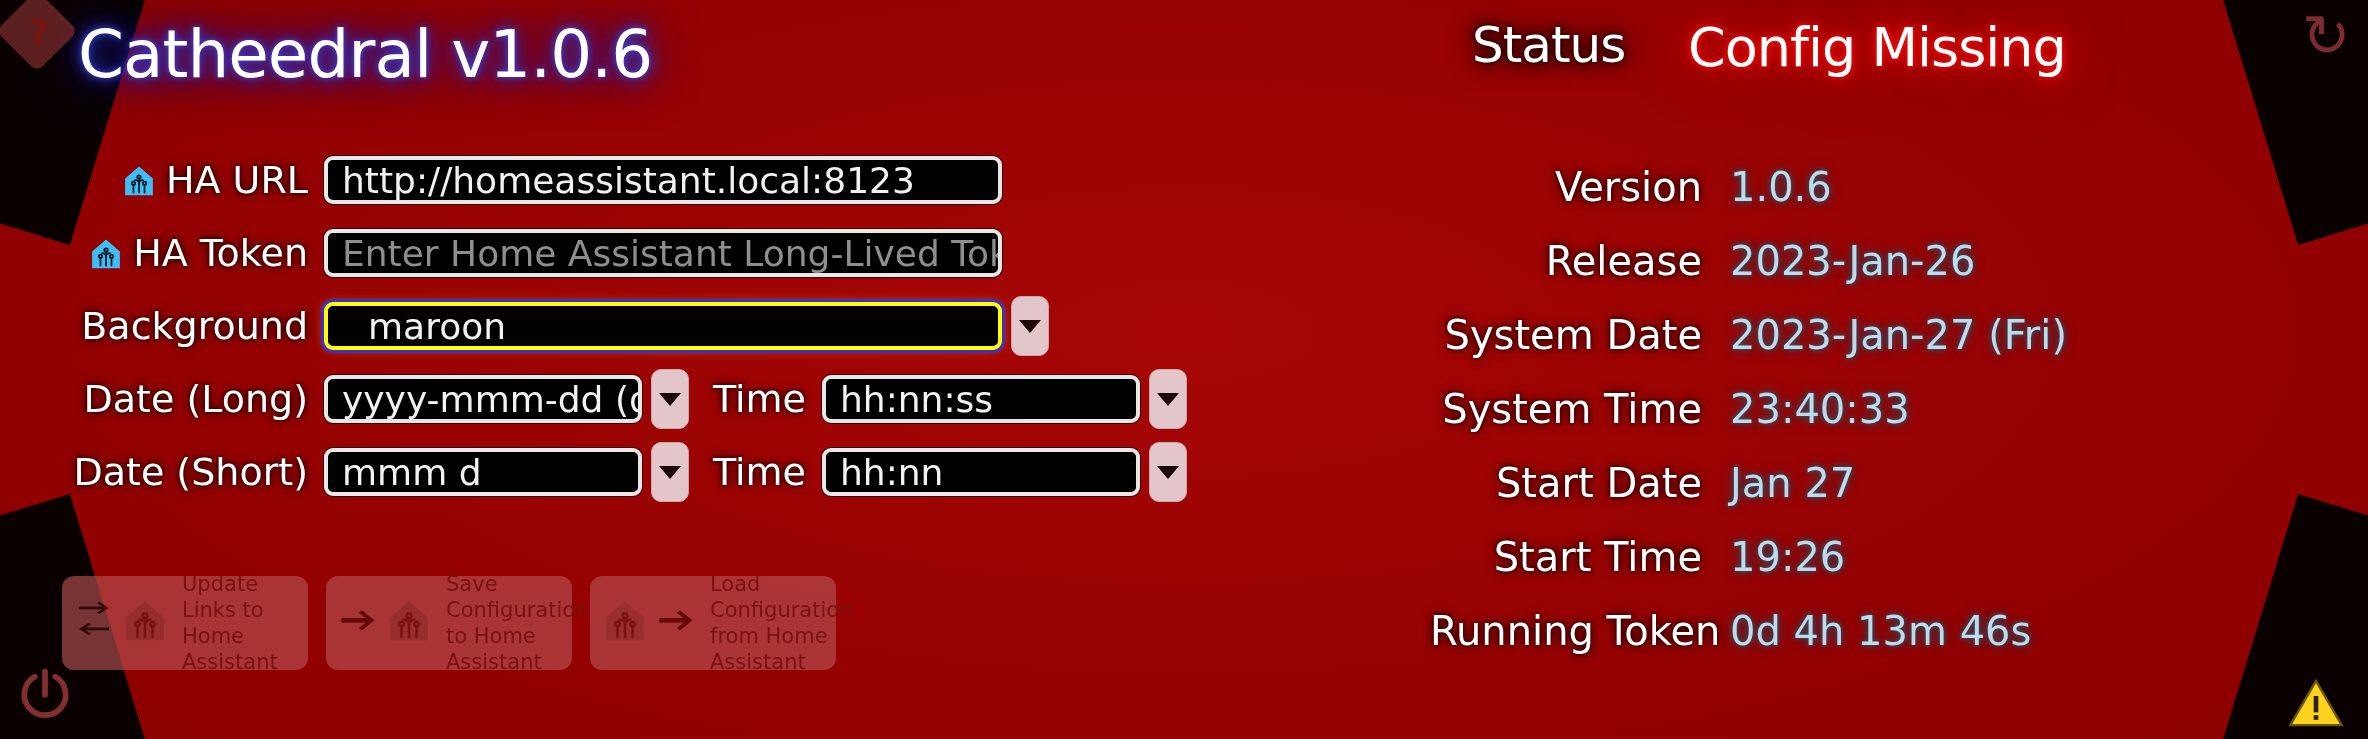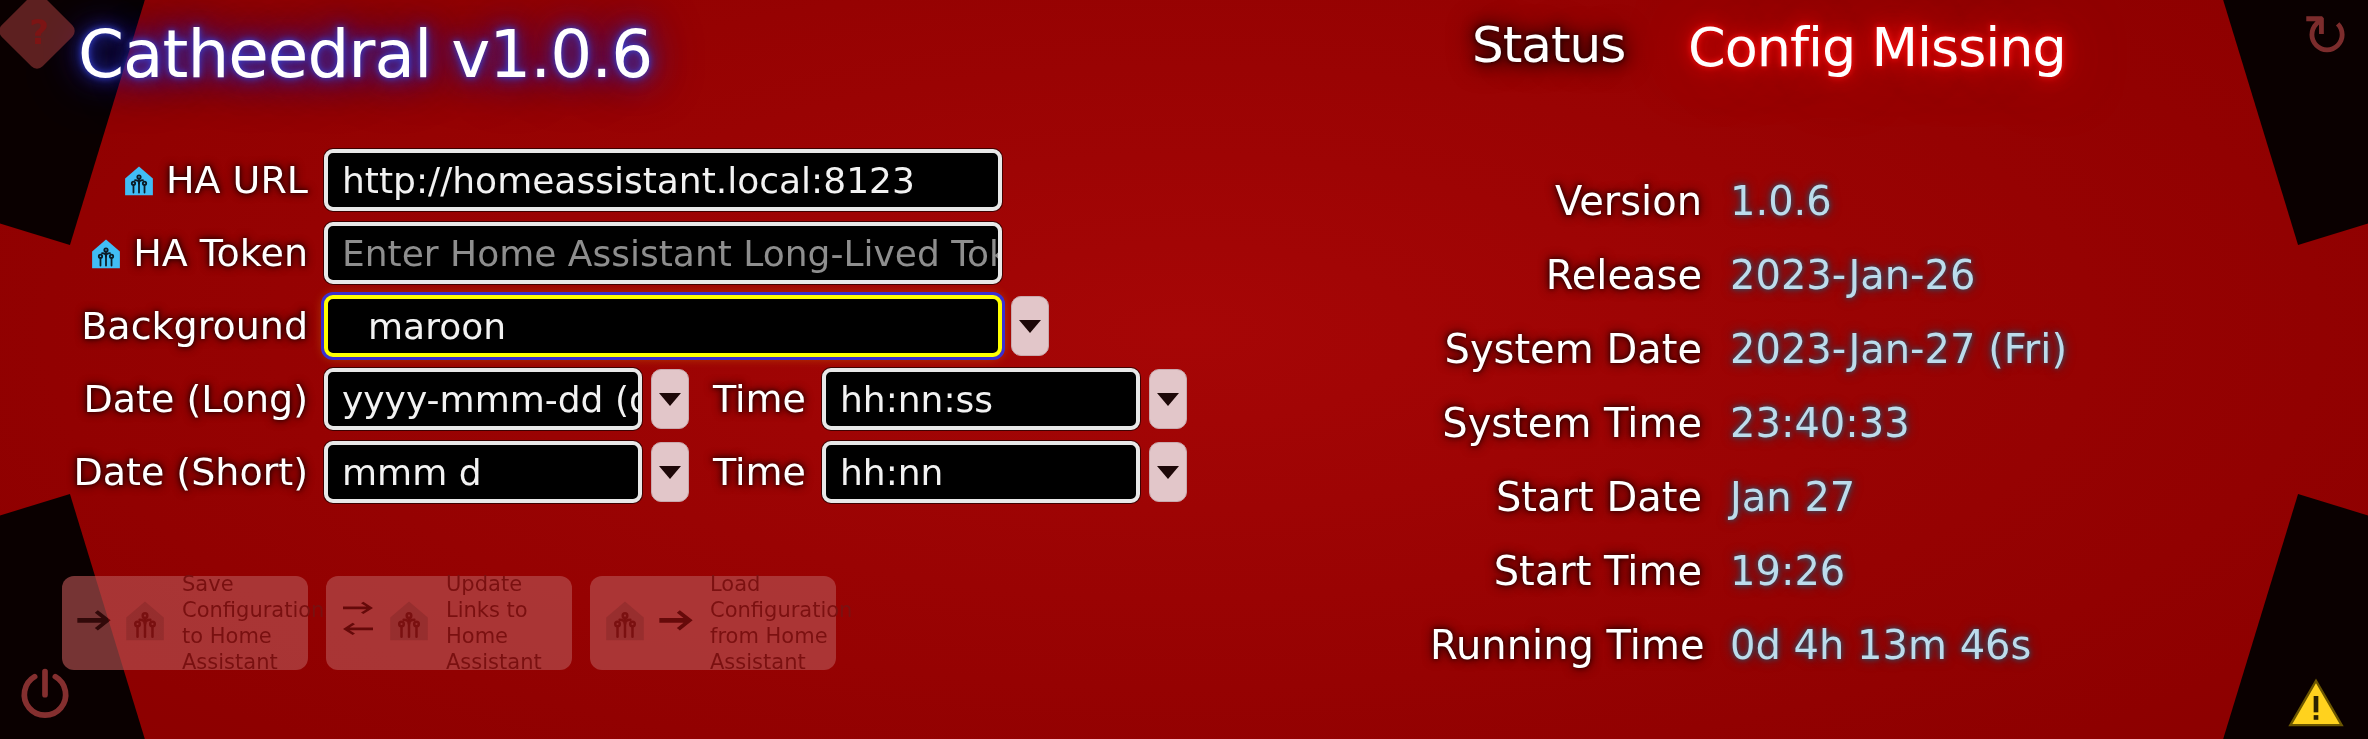--- a/index.html
+++ b/index.html
@@ -97,21 +97,21 @@
     display: flex; align-items: center; justify-content: flex-end;
     gap: 10px;
     width: 324px; padding-right: 16px;
     font-size: 38px; color: #ffffff;
     text-shadow: 0 0 4px #200000, 0 0 10px #150000;
     white-space: nowrap;
   }
   .ha-icon { width: 34px; height: 34px; flex: 0 0 34px; display:block; }
 
   .field {
-    height: 62px;
+    height: 48px;
     background: #000000;
     border: 4px solid #e8e8e8;
     border-radius: 9px;
     display: flex; align-items: center;
     padding: 0 14px;
     font-size: 36px; color: #f2f2f2;
     white-space: nowrap; overflow: hidden;
     box-shadow: 0 0 0 1px rgba(0,0,0,.6);
   }
   .field.placeholder { color: #8e8e8e; }
@@ -157,21 +157,21 @@
   }
   .abtn .arrows { flex: 0 0 auto; color: #5c1212; }
   .abtn .housebig { flex: 0 0 auto; }
   .abtn .atext {
     font-size: 21px; line-height: 26px; color: #6b1a1a;
     white-space: pre-line; margin-left: 6px;
   }
 
   
   .statpanel { position: absolute; left: 1430px; top: 150px; z-index: 4; }
-  .srow { display: flex; align-items: flex-end; height: 74px; }
+  .srow { display: flex; align-items: center; height: 74px; }
   .slabel {
     width: 300px; text-align: right; padding-right: 28px;
     font-size: 40px; color: #ffffff;
     text-shadow: 0 0 4px #200000, 0 0 11px #150000;
     white-space: nowrap;
   }
   .svalue {
     font-size: 40px; color: #bcdcec;
     text-shadow: 0 0 5px #2a5a72, 0 0 12px #1d4257;
     white-space: nowrap;
@@ -298,64 +298,64 @@
         </div>
       </div>
 
     </div>
 
     <div class="actions">
 
       <div class="abtn">
         <span class="arrows">
           <svg viewBox="0 0 24 24" width="40" height="40" fill="#4a0f0f">
-            <path d="M2 10h14.5l-4-4 1.8-1.8L22 11.9l-7.7 7.7-1.8-1.8 4-4H2Z" transform="scale(1,0.78) translate(0,3)"></path>
+            <path d="M3 7h14l-3.2-3.2 1.4-1.4L21 8.3l-5.8 5.9-1.4-1.4L17 9.6H3Z" transform="translate(0,-1) scale(1,0.62)"></path>
+            <path d="M21 17H7l3.2 3.2-1.4 1.4L3 15.7l5.8-5.9 1.4 1.4L7 14.4h14Z" transform="translate(0,7) scale(1,0.62)"></path>
           </svg>
         </span>
         <span class="housebig">
           <svg viewBox="0 0 24 24" width="46" height="46">
             <path d="M12 1.8 2.2 10.2V22h19.6V10.2Z" fill="#9a4a4a"></path>
             <g stroke="#6b1a1a" stroke-width="1.3" fill="none" stroke-linecap="round">
               <circle cx="12" cy="9.2" r="1.2"></circle>
               <circle cx="8.1" cy="13.6" r="1.2"></circle>
               <circle cx="15.9" cy="13.6" r="1.2"></circle>
               <path d="M12 10.4v9.8"></path>
                 <path d="M8.1 14.8v5.4"></path>
                 <path d="M15.9 14.8v5.4"></path>
               <path d="M12 13.6c0-1.6-1.4-2.2-2.8-2.2"></path>
               <path d="M12 13.6c0-1.6 1.4-2.2 2.8-2.2"></path>
             </g>
           </svg>
         </span>
-        <span class="atext"><span>Save Configuration</span><br><span>to Home Assistant</span></span>
+        <span class="atext"><span>Update Links to</span><br><span>Home Assistant</span></span>
       </div>
 
       <div class="abtn">
         <span class="arrows">
           <svg viewBox="0 0 24 24" width="40" height="40" fill="#4a0f0f">
-            <path d="M3 7h14l-3.2-3.2 1.4-1.4L21 8.3l-5.8 5.9-1.4-1.4L17 9.6H3Z" transform="translate(0,-1) scale(1,0.62)"></path>
-            <path d="M21 17H7l3.2 3.2-1.4 1.4L3 15.7l5.8-5.9 1.4 1.4L7 14.4h14Z" transform="translate(0,7) scale(1,0.62)"></path>
+            <path d="M2 10h14.5l-4-4 1.8-1.8L22 11.9l-7.7 7.7-1.8-1.8 4-4H2Z" transform="scale(1,0.78) translate(0,3)"></path>
           </svg>
         </span>
         <span class="housebig">
           <svg viewBox="0 0 24 24" width="46" height="46">
             <path d="M12 1.8 2.2 10.2V22h19.6V10.2Z" fill="#9a4a4a"></path>
             <g stroke="#6b1a1a" stroke-width="1.3" fill="none" stroke-linecap="round">
               <circle cx="12" cy="9.2" r="1.2"></circle>
               <circle cx="8.1" cy="13.6" r="1.2"></circle>
               <circle cx="15.9" cy="13.6" r="1.2"></circle>
               <path d="M12 10.4v9.8"></path>
                 <path d="M8.1 14.8v5.4"></path>
                 <path d="M15.9 14.8v5.4"></path>
               <path d="M12 13.6c0-1.6-1.4-2.2-2.8-2.2"></path>
               <path d="M12 13.6c0-1.6 1.4-2.2 2.8-2.2"></path>
             </g>
           </svg>
         </span>
-        <span class="atext"><span>Update Links to</span><br><span>Home Assistant</span></span>
+        <span class="atext"><span>Save Configuration</span><br><span>to Home Assistant</span></span>
       </div>
 
       <div class="abtn">
         <span class="housebig">
           <svg viewBox="0 0 24 24" width="46" height="46">
             <path d="M12 1.8 2.2 10.2V22h19.6V10.2Z" fill="#9a4a4a"></path>
             <g stroke="#6b1a1a" stroke-width="1.3" fill="none" stroke-linecap="round">
               <circle cx="12" cy="9.2" r="1.2"></circle>
               <circle cx="8.1" cy="13.6" r="1.2"></circle>
               <circle cx="15.9" cy="13.6" r="1.2"></circle>
@@ -396,19 +396,19 @@
       </div>
       <div class="srow">
         <div class="slabel">Start Date</div>
         <div class="svalue">Jan 27</div>
       </div>
       <div class="srow">
         <div class="slabel">Start Time</div>
         <div class="svalue">19:26</div>
       </div>
       <div class="srow">
-        <div class="slabel">Running Time</div>
+        <div class="slabel">Running Token</div>
         <div class="svalue">0d 4h 13m 46s</div>
       </div>
     </div>
 
   </div>
 </div>
 
 </body></html>

